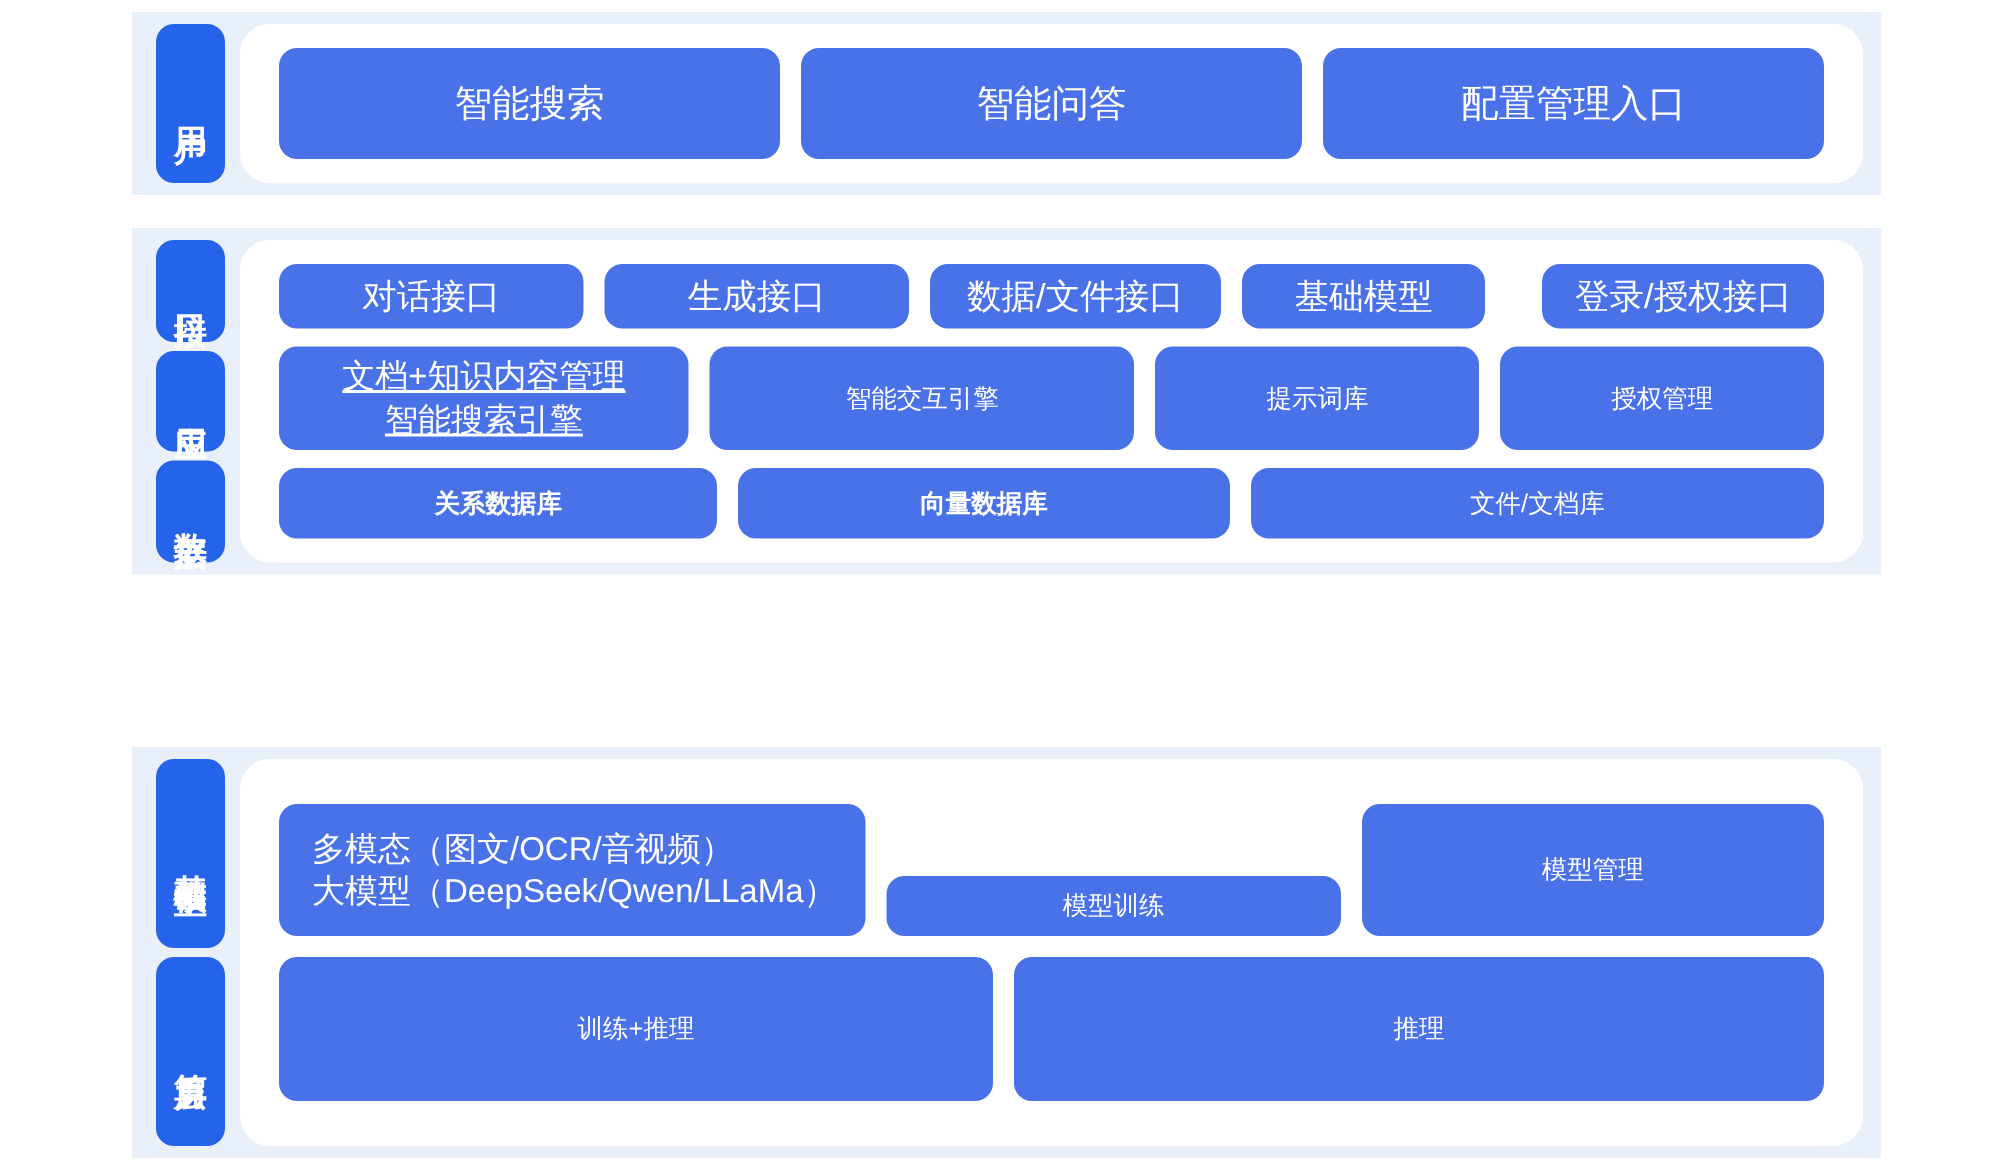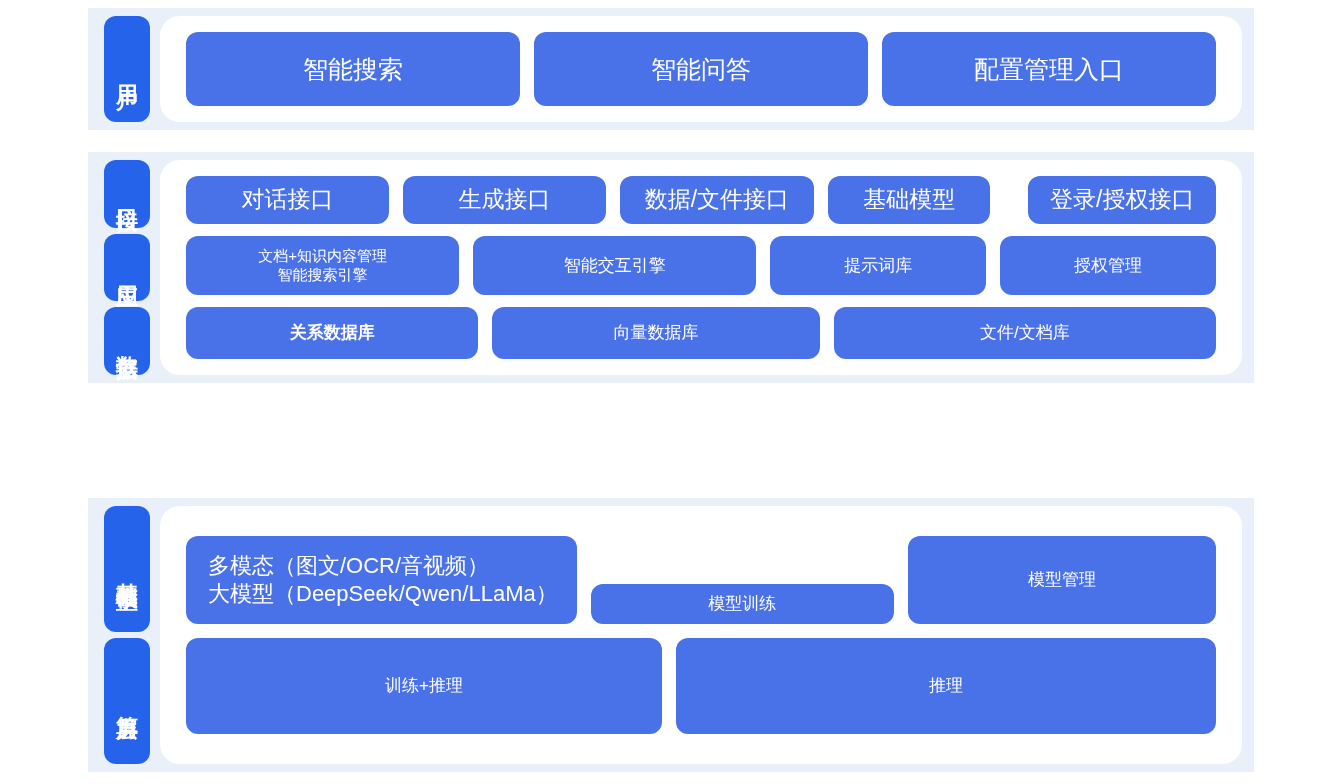--- a/index.html
+++ b/index.html
@@ -116,29 +116,29 @@
   .row-interface { height: 70px; }
   .row-interface .box { font-size: 23px; }
   .w-dialog   { flex: 1.18 1 0; }
   .w-generate { flex: 1.18 1 0; }
   .w-datafile { flex: 1.12 1 0; }
   .w-search   { flex: 0.92 1 0; }
   .w-auth     { flex: 1.08 1 0; margin-left: 24px; }
 
   
   .row-application { height: 86px; }
-  .w-doc    { flex: 1.28 1 0; font-size: 15px; }
+  .w-doc    { flex: 1.28 1 0; font-size: 22px; text-decoration: underline; }
   .w-engine { flex: 1.33 1 0; }
   .w-prompt { flex: 0.99 1 0; }
   .w-authm  { flex: 0.99 1 0; }
 
   
   .row-data { height: 76px; }
   .w-rel  { flex: 1 1 0; font-weight: bold; }
-  .w-vec  { flex: 1.13 1 0; }
+  .w-vec  { flex: 1.13 1 0; font-weight: bold; }
   .w-file { flex: 1.33 1 0; }
 
   
   .row-model { height: 88px; }
   .w-multimodal { flex: 1.32 1 0; font-size: 22px; text-align: left; justify-content: flex-start; padding-left: 22px; }
   .w-train      { flex: 1.04 1 0; margin-top: 48px; }
   .w-manage     { flex: 1.06 1 0; }
 
   
   .row-compute { height: 96px; }

